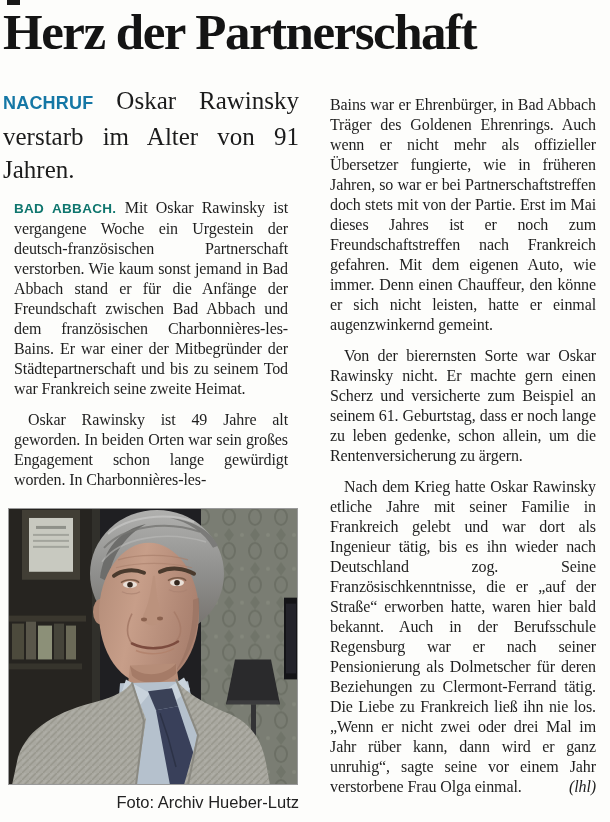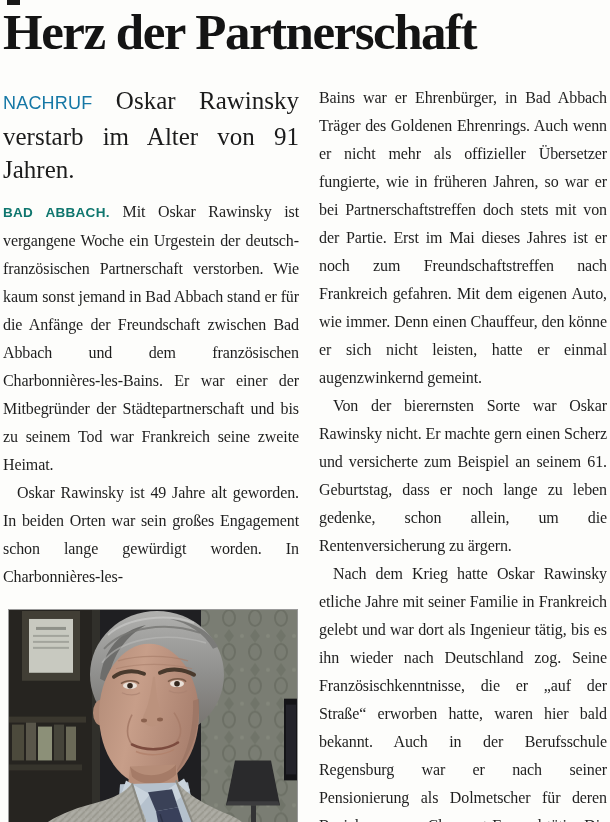--- a/index.html
+++ b/index.html
@@ -39,29 +39,29 @@
   .subhead{
     margin:0 0 12px 0;
     font-size:25px;
     line-height:33px;
     text-align:justify;
     color:#1b1b1b;
     hyphens:auto;-webkit-hyphens:auto;
   }
   .kicker{
     font-family:"Liberation Sans", sans-serif;
-    font-weight:normal;
+    font-weight:bold;
     font-size:18px;
     letter-spacing:0.2px;
     color:var(--kicker,#1577a5);
   }
   .body p{
-    margin:0;
+    margin:11px;
     font-size:16px;
-    line-height:28px;
+    line-height:20px;
     text-align:justify;
     letter-spacing:-0.1px;
     hyphens:auto;-webkit-hyphens:auto;
     overflow-wrap:break-word;
   }
   .body p.indent{text-indent:14px;}
   .lead-in{
     font-family:"Liberation Sans", sans-serif;
     font-weight:bold;
     font-size:13.5px;

